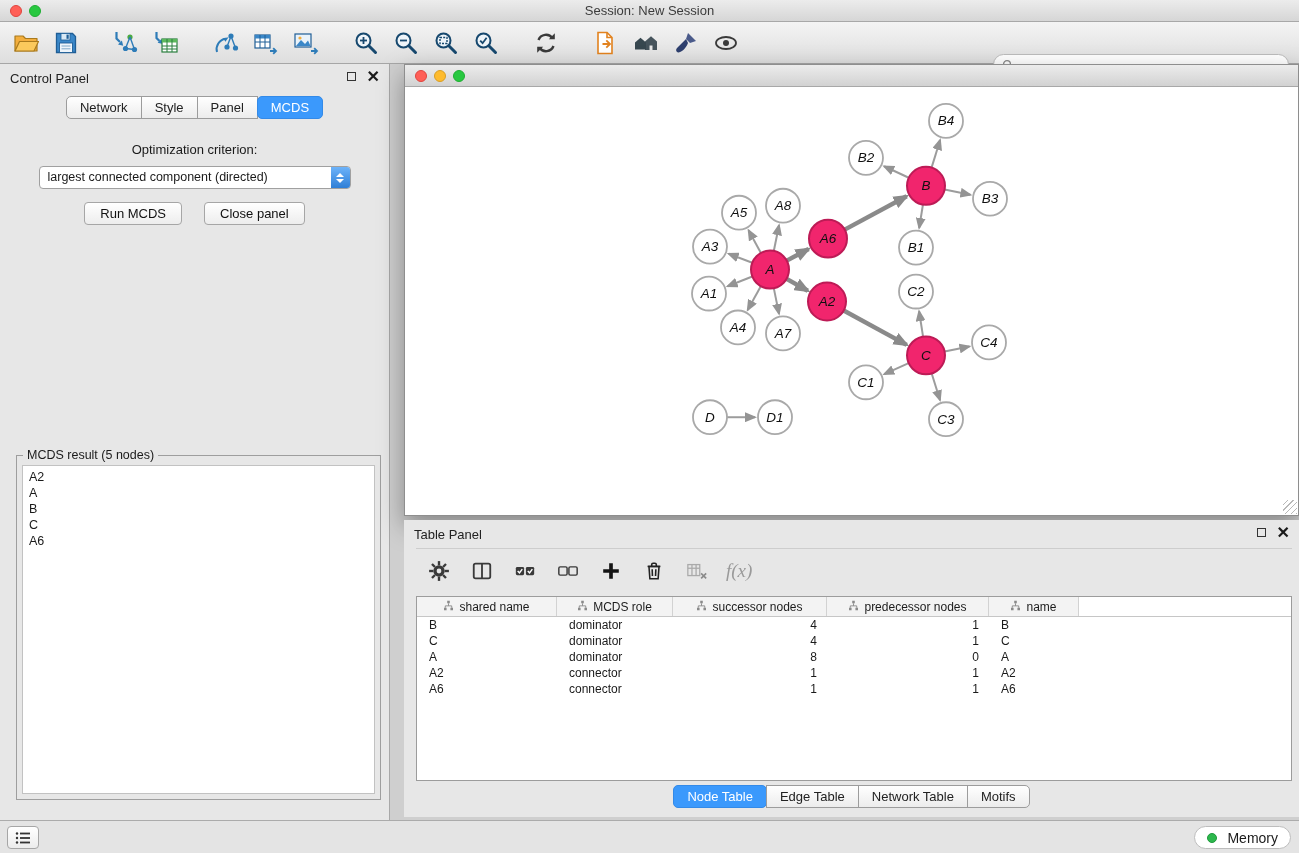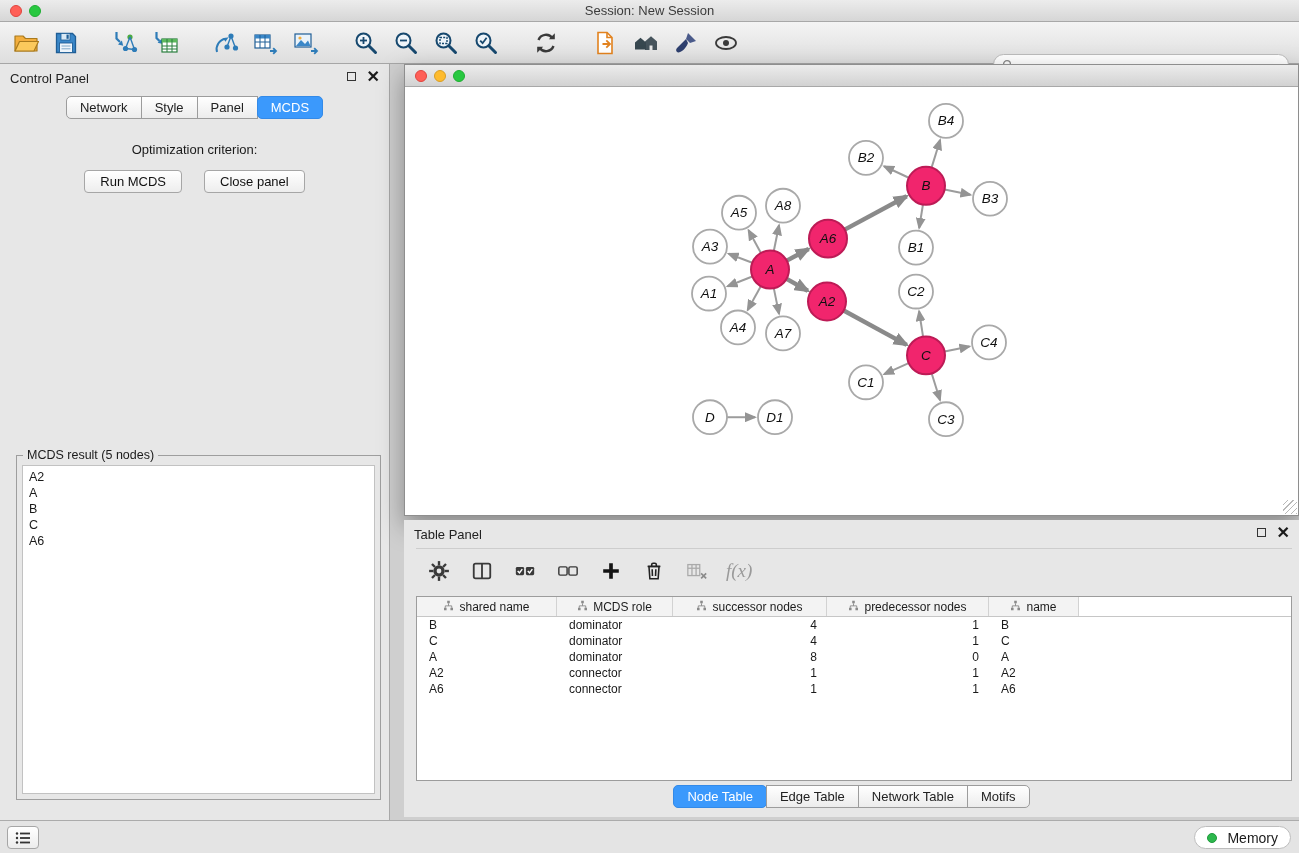--- a/index.html
+++ b/index.html
@@ -288,20 +288,27 @@
       <span class="close-icon">✕</span>
     </span>
   </div>
   <div class="cp-tabs">
       <div class="tab">Network</div>
       <div class="tab">Style</div>
       <div class="tab">Panel</div>
       <div class="tab active">MCDS</div>
     </div>
   <div class="opt-label">Optimization criterion:</div>
+  <div class="dropdown">
+    <span>largest connected component (directed)</span>
+    <span class="stepper">
+      <span class="chev up"></span>
+        <span class="chev down"></span>
+    </span>
+  </div>
   <div class="cp-buttons">
     <button class="btn">Run MCDS</button>
     <button class="btn">Close panel</button>
   </div>
   <div class="result-group">
     <span class="result-legend">MCDS result (5 nodes)</span>
     <div class="result-list">
         <div class="result-item">A2</div>
         <div class="result-item">A</div>
         <div class="result-item">B</div>

